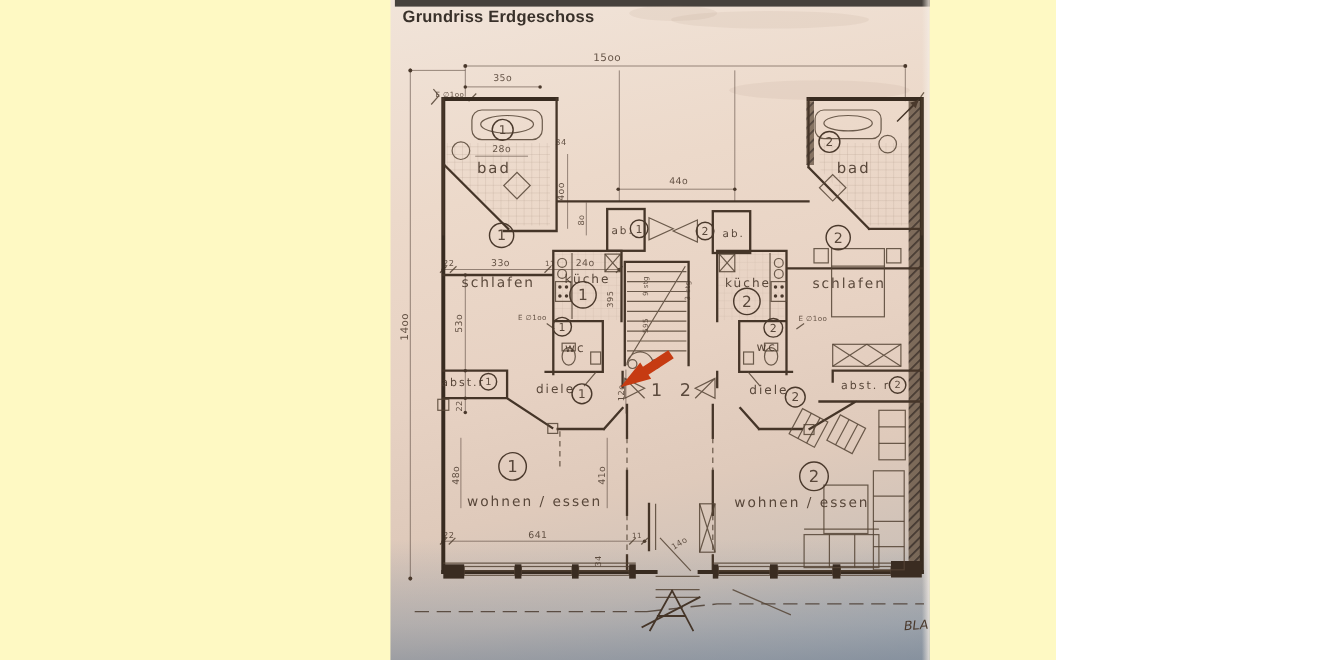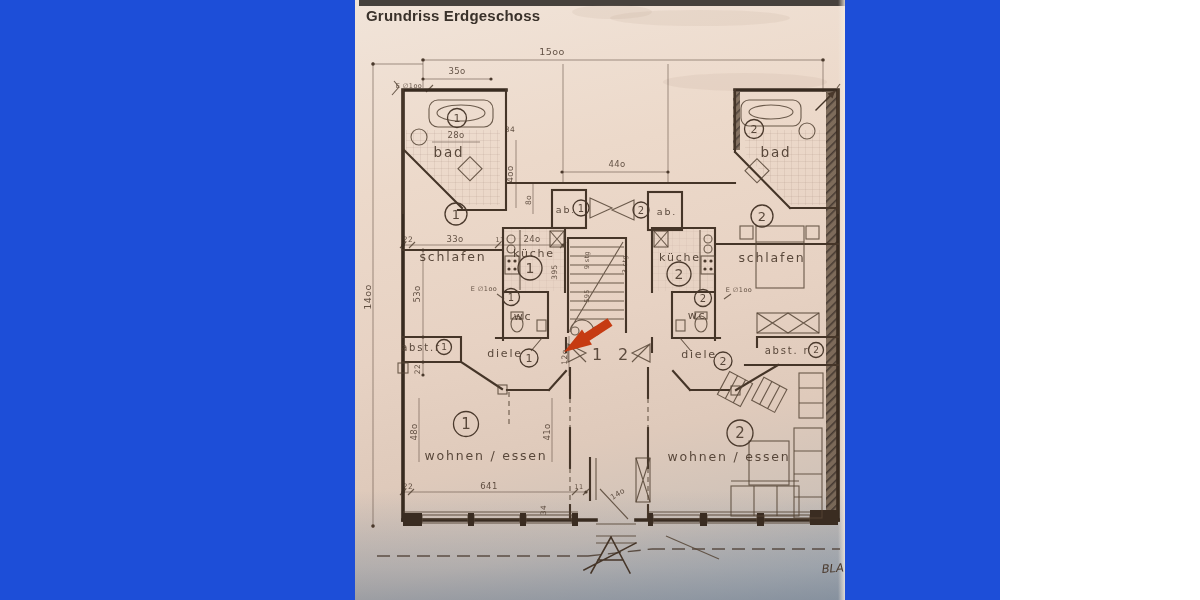--- a/index.html
+++ b/index.html
@@ -1,17 +1,17 @@
 <!DOCTYPE html>
 <html><head>
 <meta charset="utf-8">
 <style>
   html,body{margin:0;padding:0;background:#ffffff;}
-  .canvas{position:relative;width:960px;height:600px;overflow:hidden;background:#1d4ed8;
-          font-family:"DejaVu Sans",sans-serif;padding-left:40px;}
+  .canvas{position:relative;width:960px;height:600px;overflow:hidden;background:#fef9c3;
+          font-family:"DejaVu Sans",sans-serif;}
   .paper{position:absolute;left:355px;top:0;width:490px;height:600px;
          background:linear-gradient(168deg,#f1e4d9 0%,#ecd9ca 28%,#e7d2c3 52%,#dfcabb 70%,
                     #cfc2b8 84%,#adb0b4 95%,#9aa3ad 100%);}
   .paper-bottom-shade{position:absolute;left:0;bottom:0;width:100%;height:110px;
          background:linear-gradient(180deg,rgba(130,142,158,0) 0%,rgba(128,140,155,.38) 70%,rgba(118,130,146,.55) 100%);}
   .paper-right-strip{position:absolute;right:0;top:0;width:7px;height:100%;
          background:linear-gradient(90deg,rgba(244,236,227,0),rgba(244,236,227,.8));}
   .scan-edge{position:absolute;left:4px;top:0;width:486px;height:6px;background:#46413c;}
   .title{position:absolute;left:11px;top:7px;font-family:"Liberation Sans","DejaVu Sans",sans-serif;
          font-size:15px;font-weight:600;color:#39312a;letter-spacing:.2px;}

